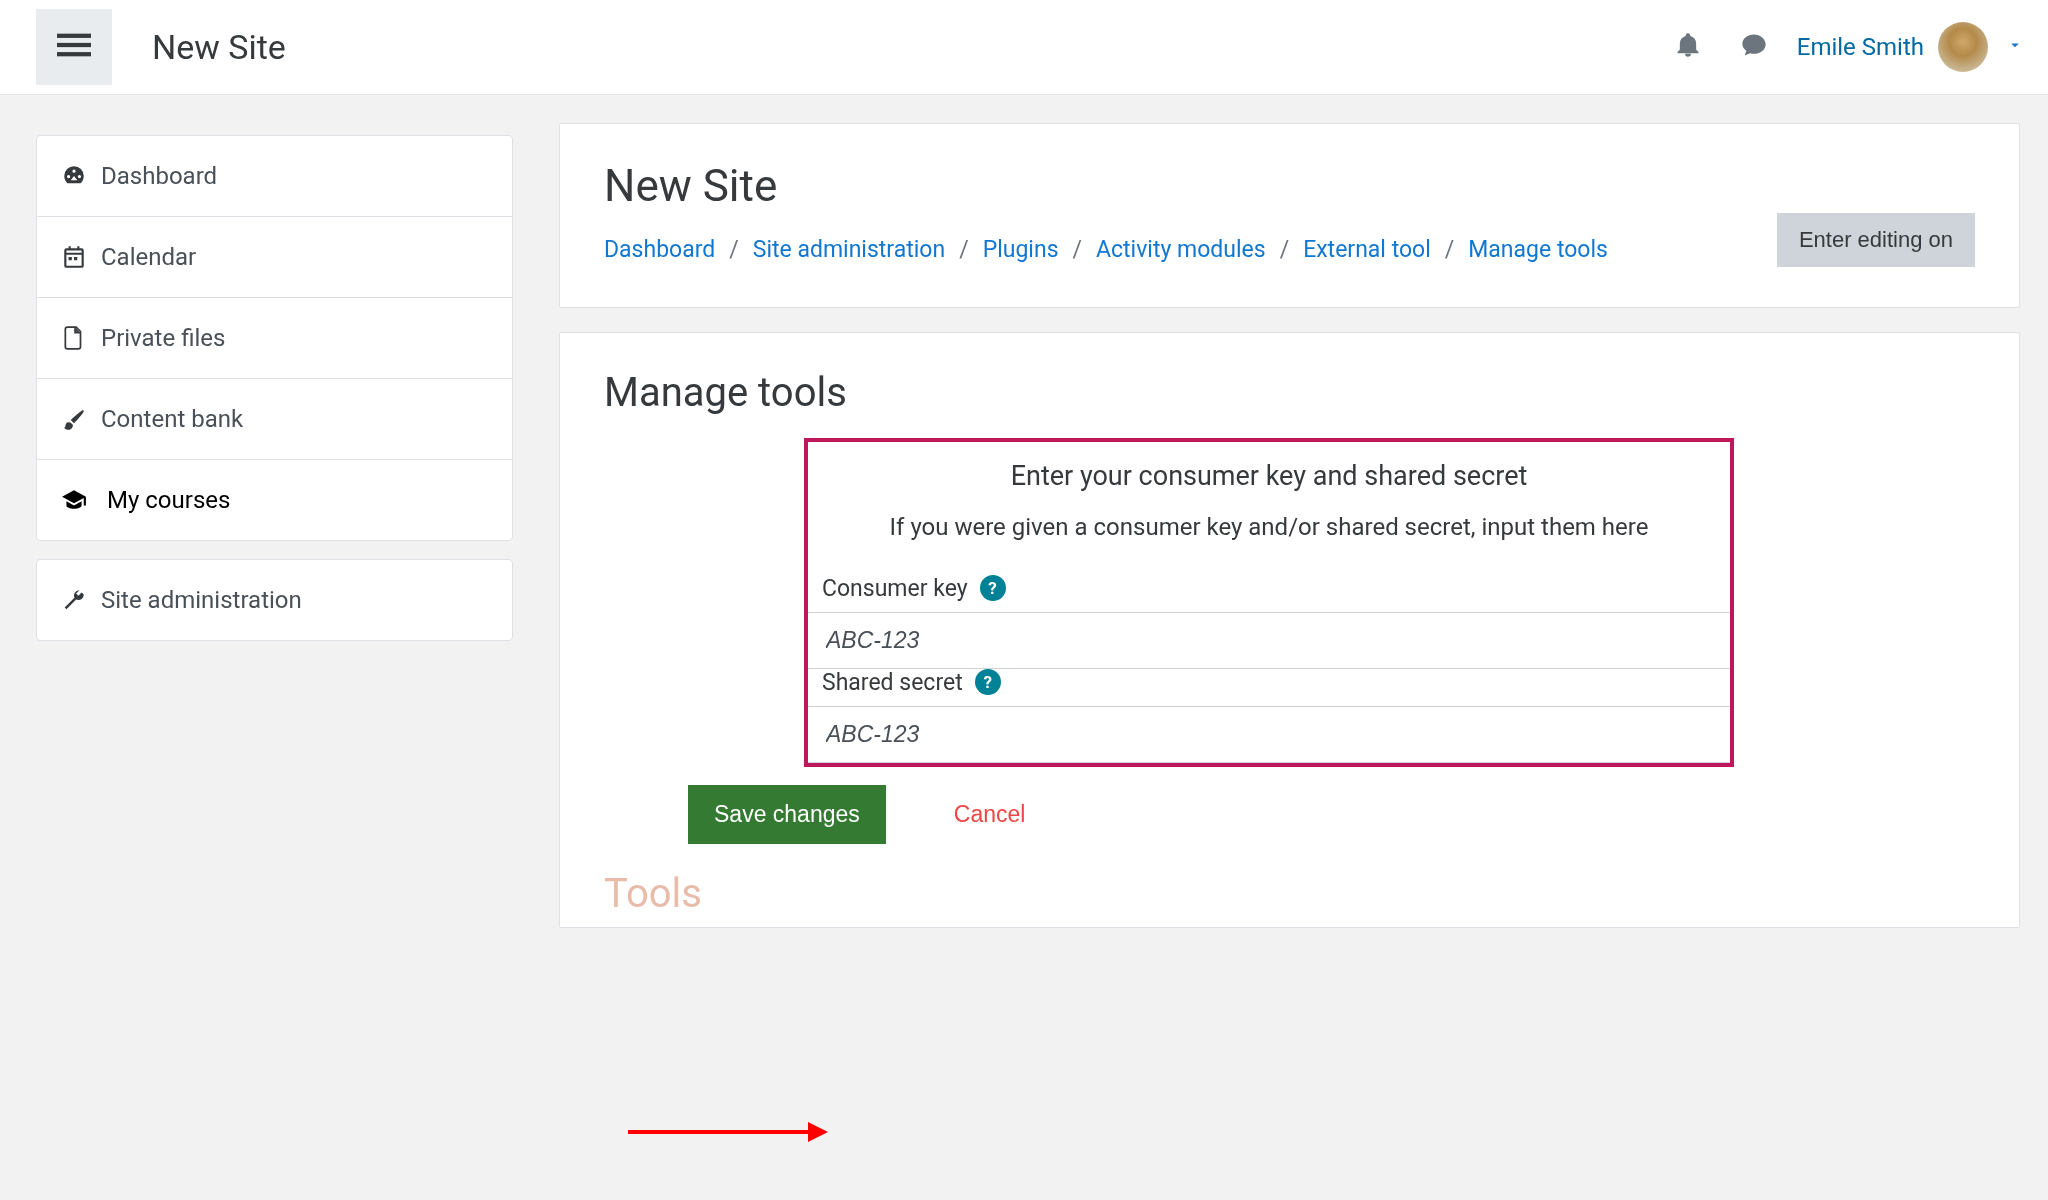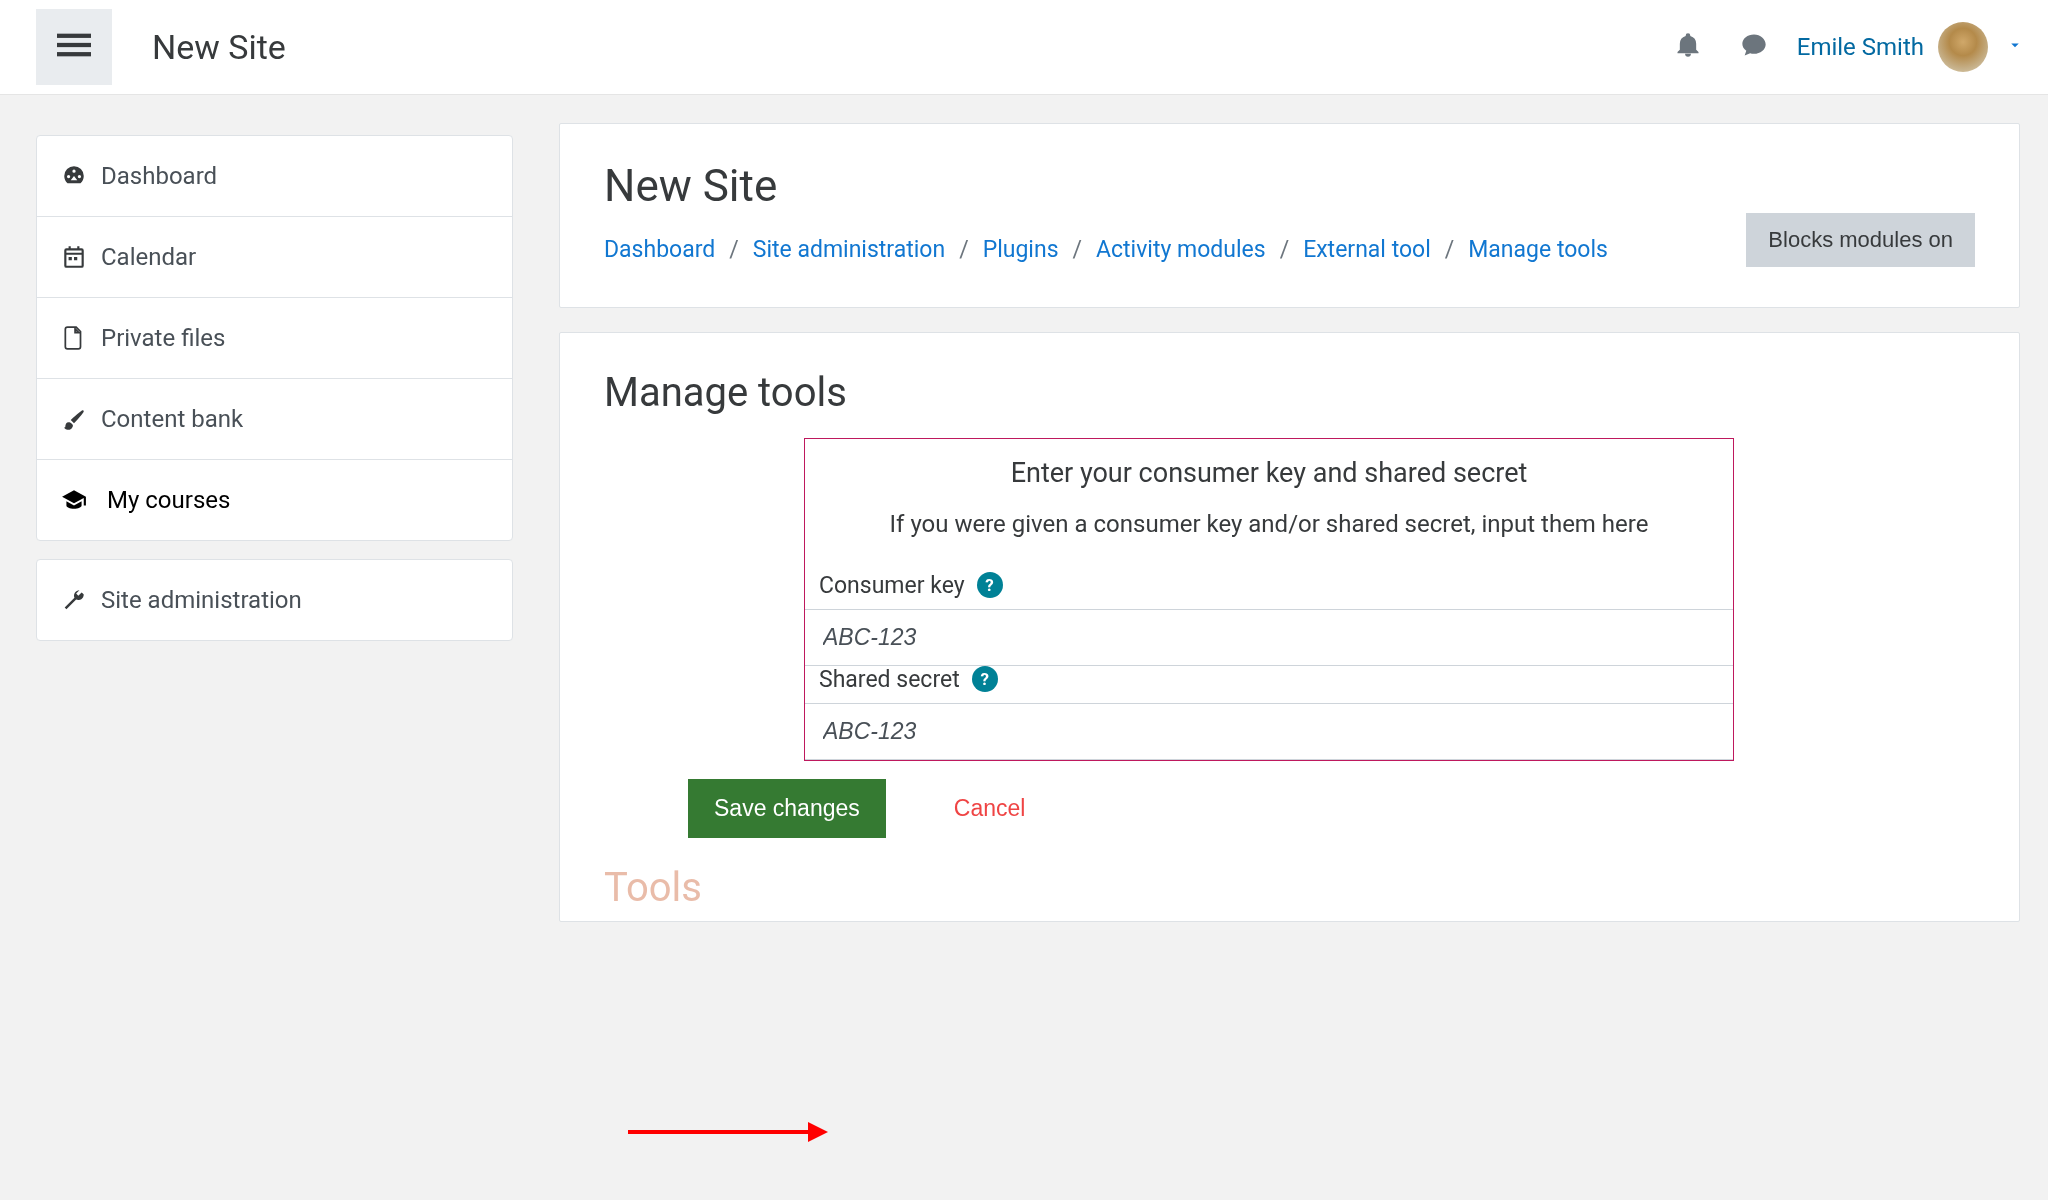--- a/index.html
+++ b/index.html
@@ -134,21 +134,21 @@
     cursor: pointer;
   }
 
   .section-title {
     font-size: 40px;
     font-weight: 400;
     margin-bottom: 22px;
     color: #373a3c;
   }
   .form-box {
-    border: 1px solid #be185d;
+    border: 4px solid #be185d;
     width: 930px;
     margin-left: 200px;
     padding: 18px 0 0 0;
     position: relative;
   }
   .form-box-title {
     text-align: center;
     font-size: 27px;
     color: #373a3c;
     padding: 0 20px 18px 20px;
@@ -341,21 +341,21 @@
         <a href="#">Site administration</a>
         <span class="sep">/</span>
         <a href="#">Plugins</a>
         <span class="sep">/</span>
         <a href="#">Activity modules</a>
         <span class="sep">/</span>
         <a href="#">External tool</a>
         <span class="sep">/</span>
         <a href="#">Manage tools</a>
       </nav>
-      <button class="blocks-btn">Blocks modules on</button>
+      <button class="blocks-btn">Enter editing on</button>
     </div>
 
     <div class="card" style="padding-bottom:10px;">
       <h2 class="section-title">Manage tools</h2>
 
       <div class="form-box">
         <div class="form-box-title">Enter your consumer key and shared secret</div>
         <div class="form-box-desc">If you were given a consumer key and/or shared secret, input them here</div>
 
         <div class="field-block">

